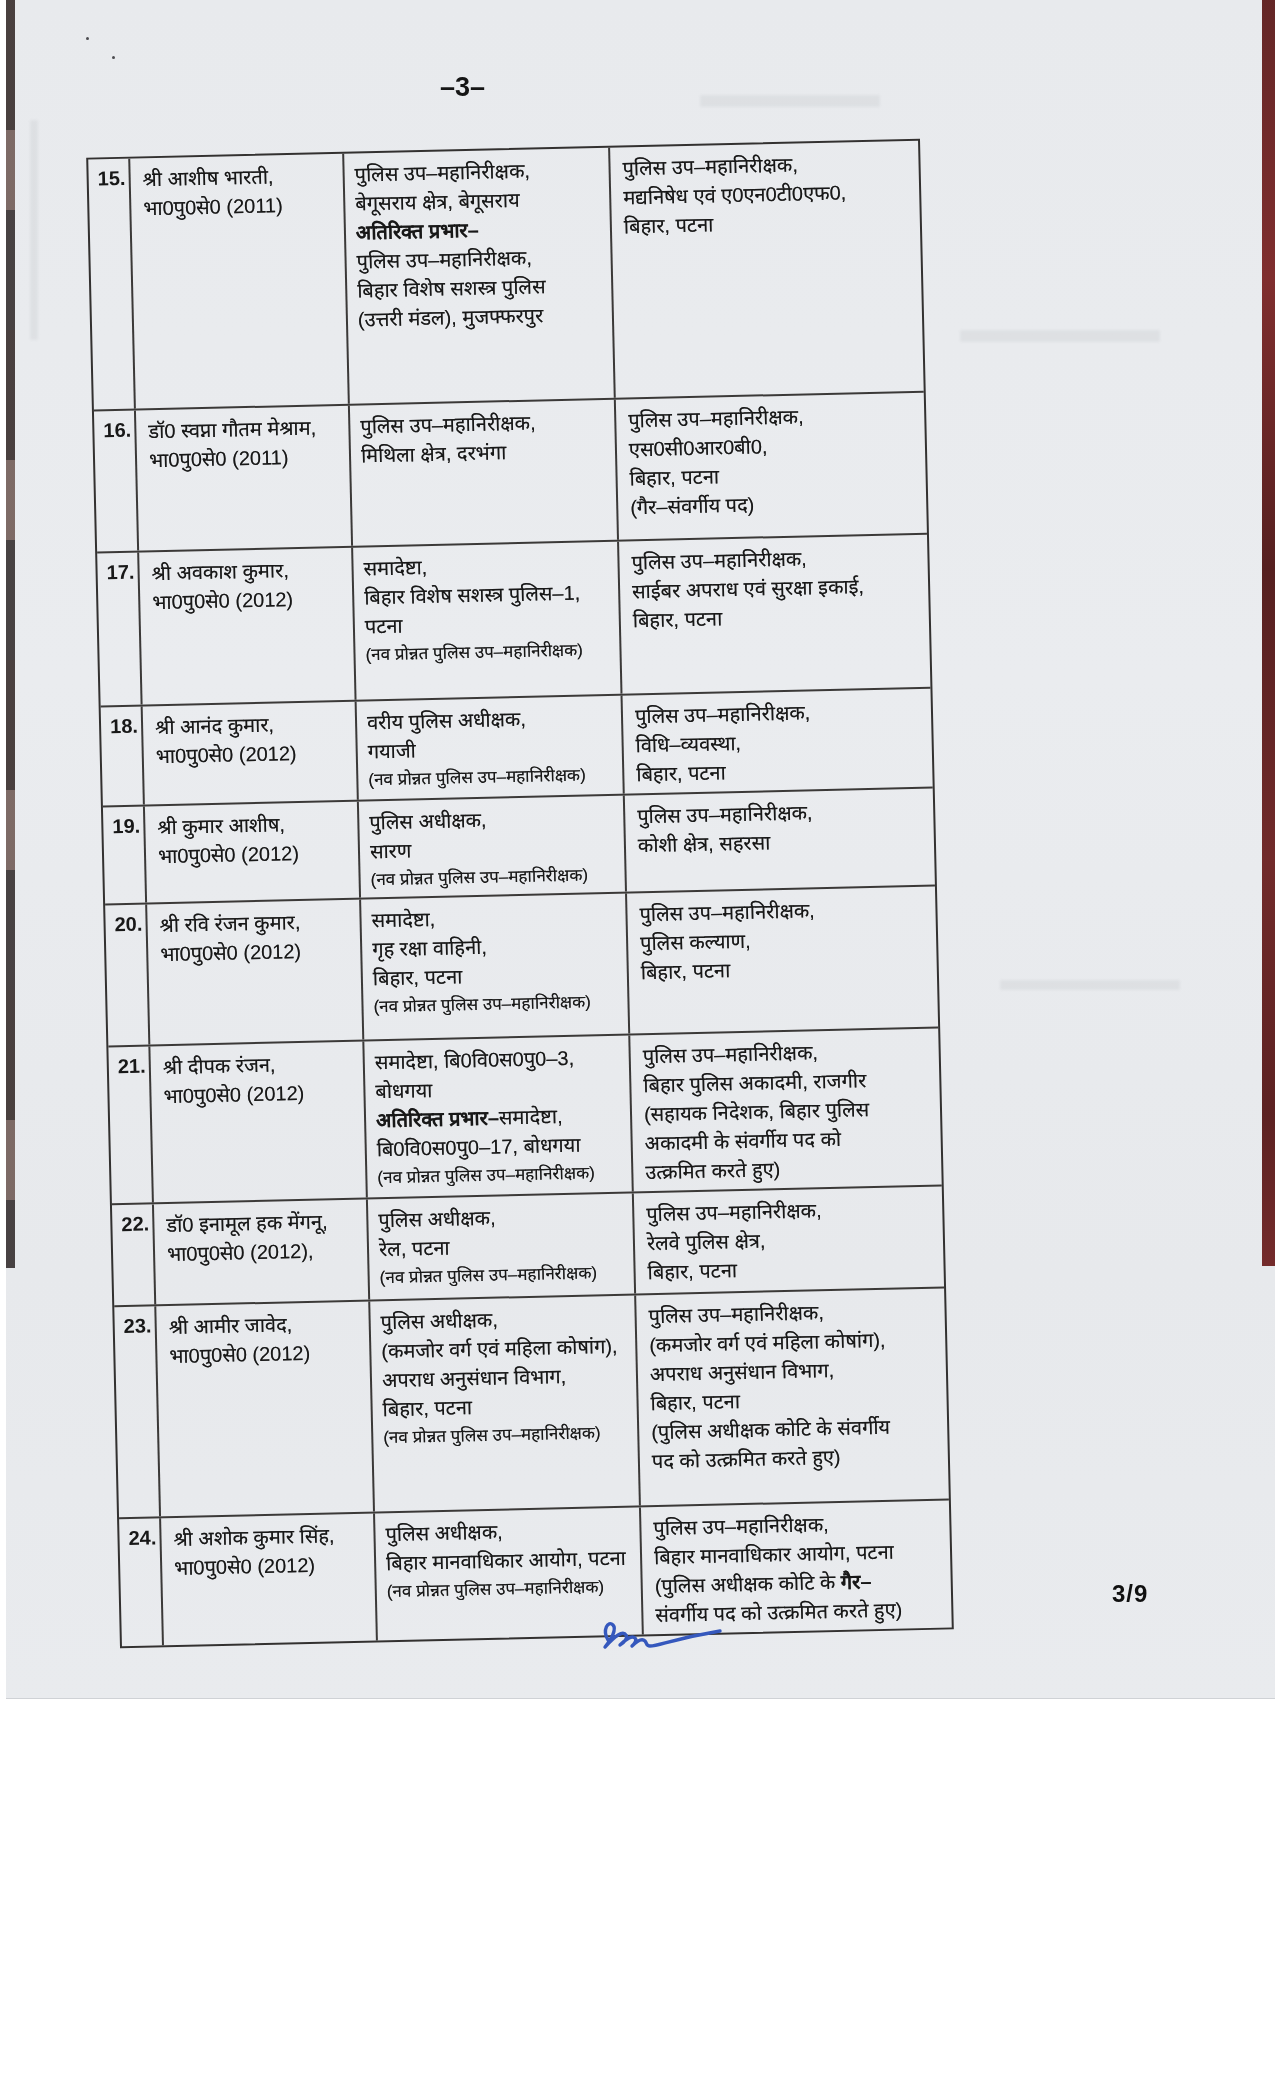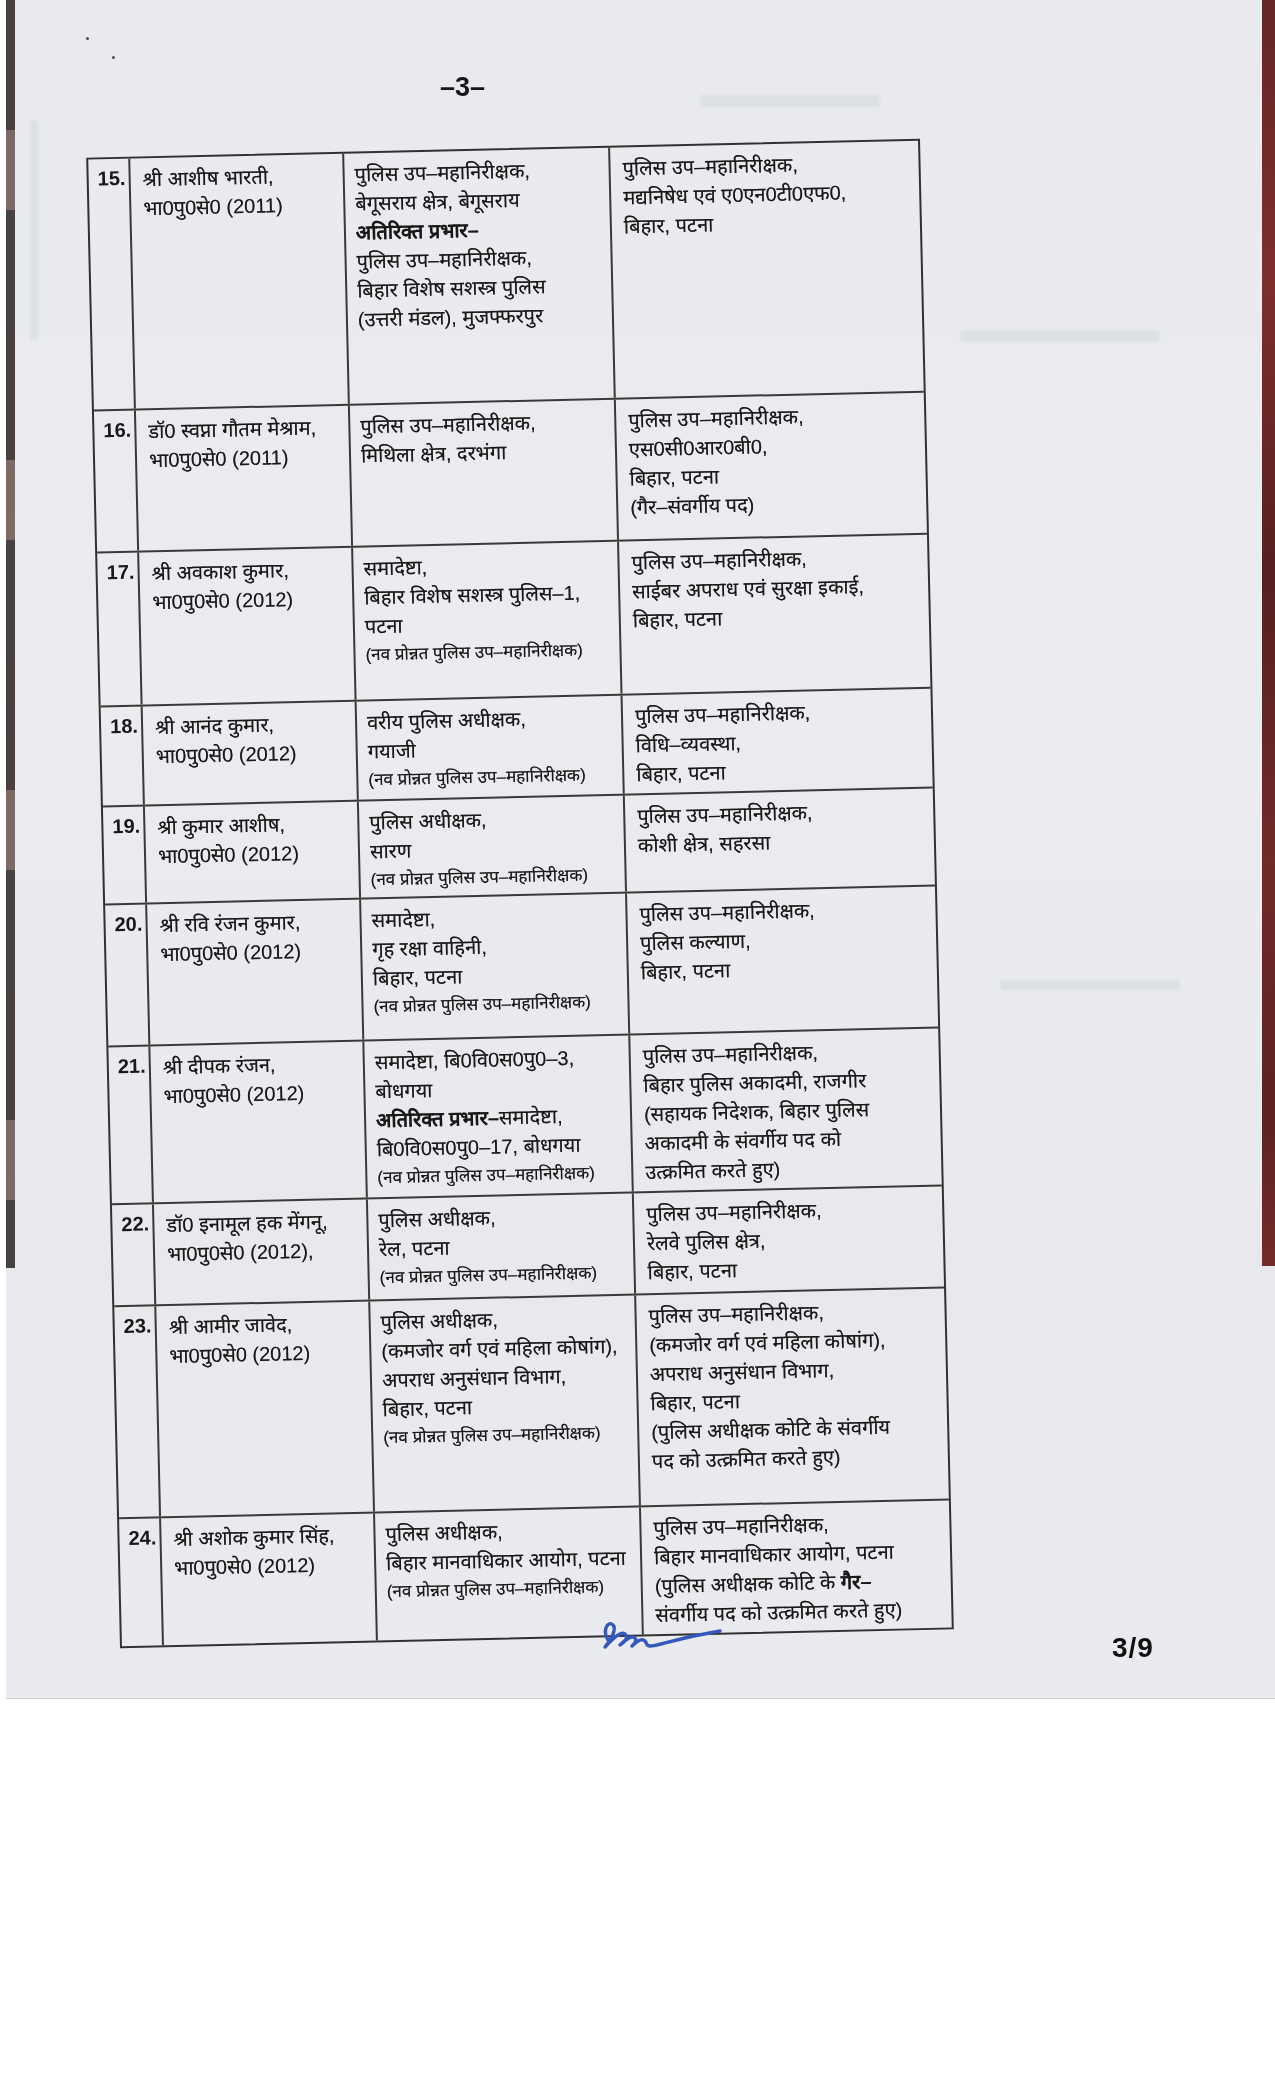--- a/index.html
+++ b/index.html
@@ -38,21 +38,21 @@
   .trow:nth-child(3){min-height:152px;}
   .trow:nth-child(4){min-height:90px;}
   .trow:nth-child(5){min-height:90px;}
   .trow:nth-child(6){min-height:140px;}
   .trow:nth-child(7){min-height:153px;}
   .trow:nth-child(8){min-height:100px;}
   .trow:nth-child(9){min-height:210px;}
   .trow:nth-child(10){min-height:122px;}
   
   .signature{position:absolute;left:596px;top:1604px;width:136px;height:60px;}
-  .pgnum-bottom{position:absolute;left:1112px;top:1632px;font-size:28px;font-weight:bold;color:#101010;letter-spacing:1px;}
+  .pgnum-bottom{position:absolute;left:1112px;top:1580px;font-size:24px;font-weight:bold;color:#101010;letter-spacing:1px;}
 </style>
 </head>
 <body>
 
 <div class="sheet">
   <div class="scan"></div>
 
   <div class="edge-left"></div>
   <div class="edge-right"></div>
 

